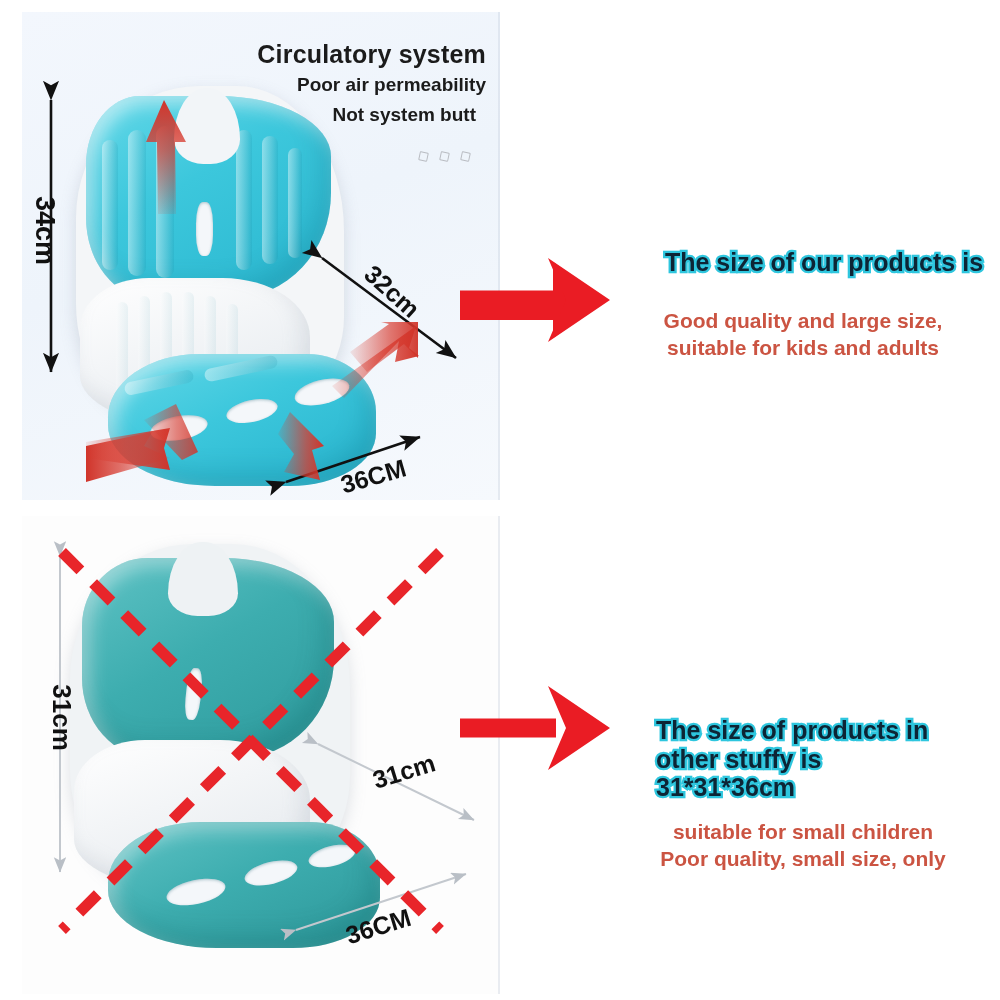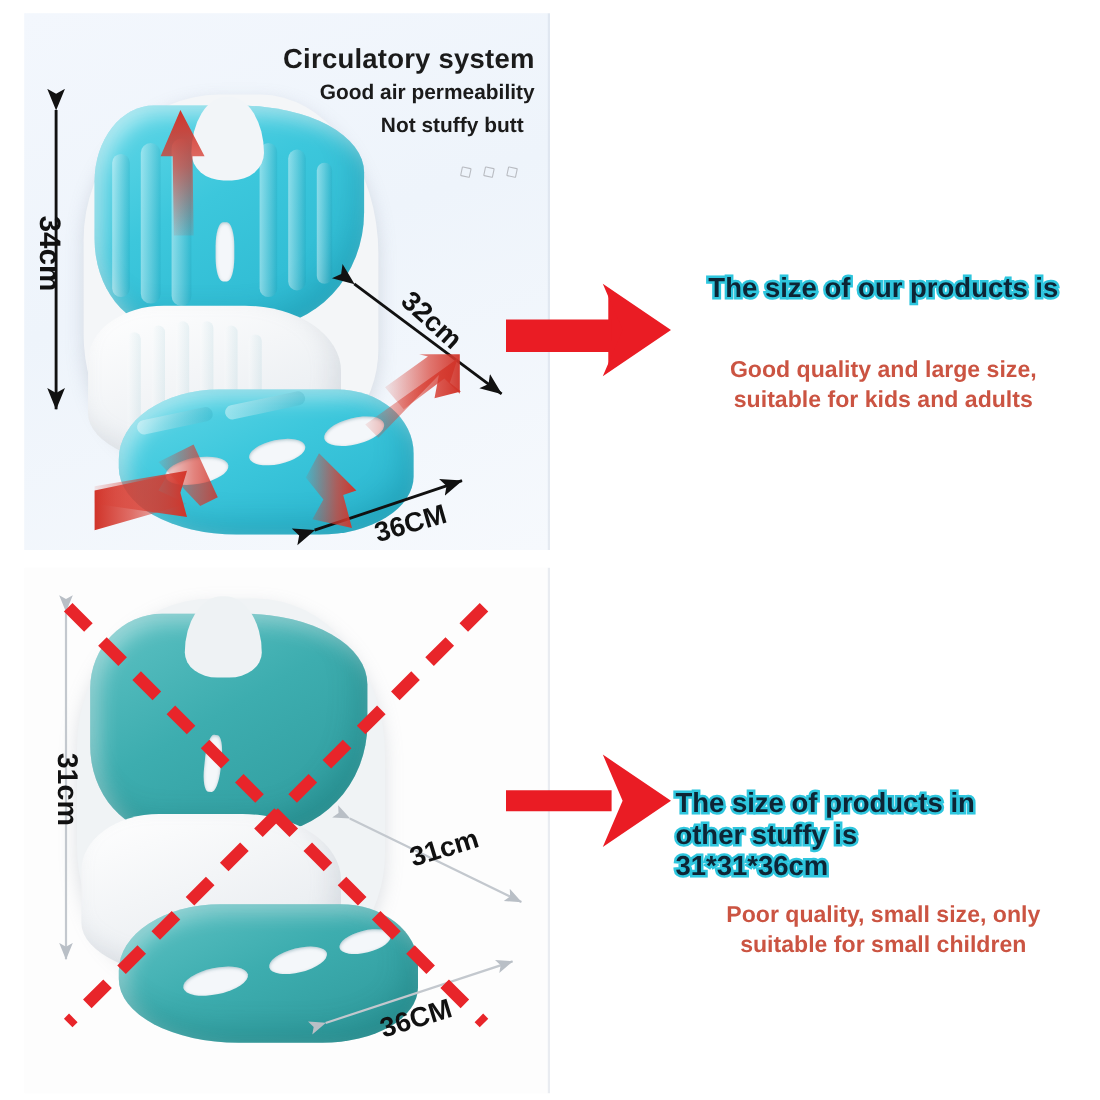--- a/index.html
+++ b/index.html
@@ -118,41 +118,41 @@
   #dim-31v{left:28px;top:702px;font-size:26px;transform:rotate(90deg);transform-origin:center;}
   #dim-31d{left:372px;top:757px;font-size:25px;transform:rotate(-17deg);transform-origin:center;}
   #dim-36b{left:345px;top:912px;font-size:25px;transform:rotate(-17deg);transform-origin:center;}
 
   
   .callout{position:absolute;}
   .headline{
     font-size:25px;font-weight:700;line-height:1.14;color:#0d2535;
     -webkit-text-stroke:4.5px #2ec6de;paint-order:stroke fill;
   }
-  .headline span{display:block;}
+  .headline span{display:block;margin-left:42px;}
   .sub{font-size:21px;font-weight:700;line-height:1.32;color:#cb5442;}
   .sub span{display:block;}
   #callout-top{left:614px;top:248px;width:378px;text-align:center;}
-  #callout-top .sub{margin-top:46px;}
+  #callout-top .sub{margin-top:30px;}
   #callout-bot{left:614px;top:716px;width:378px;text-align:left;}
   #callout-bot .sub{margin-top:16px;text-align:center;}
 
   svg{position:absolute;left:0;top:0;width:1000px;height:1000px;overflow:visible;pointer-events:none;}
 </style>
 </head>
 <body>
 
 <div class="stage">
 
   <div class="panel" id="panel-top">
     <div class="panel-edge-r"></div>
 
     <div class="hdr" id="hdr-title">Circulatory system</div>
-    <div class="hdr" id="hdr-sub1">Good air permeability</div>
-    <div class="hdr" id="hdr-sub2">Not stuffy butt</div>
+    <div class="hdr" id="hdr-sub1">Poor air permeability</div>
+    <div class="hdr" id="hdr-sub2">Not system butt</div>
 
     <div class="dotrow">
       <i></i>
         <i></i>
         <i></i>
     </div>
 
     <div class="chair" id="chair-top">
       <div class="seatbase"></div>
       <div class="shell"></div>
@@ -311,18 +311,18 @@
     </div>
   </div>
 
   <div class="callout" id="callout-bot">
     <div class="headline">
       <span>The size of products in</span>
       <span>other stuffy is</span>
       <span>31*31*36cm</span>
     </div>
     <div class="sub">
+      <span>suitable for small children</span>
       <span>Poor quality, small size, only</span>
-      <span>suitable for small children</span>
     </div>
   </div>
 
 </div>
 
 </body></html>

